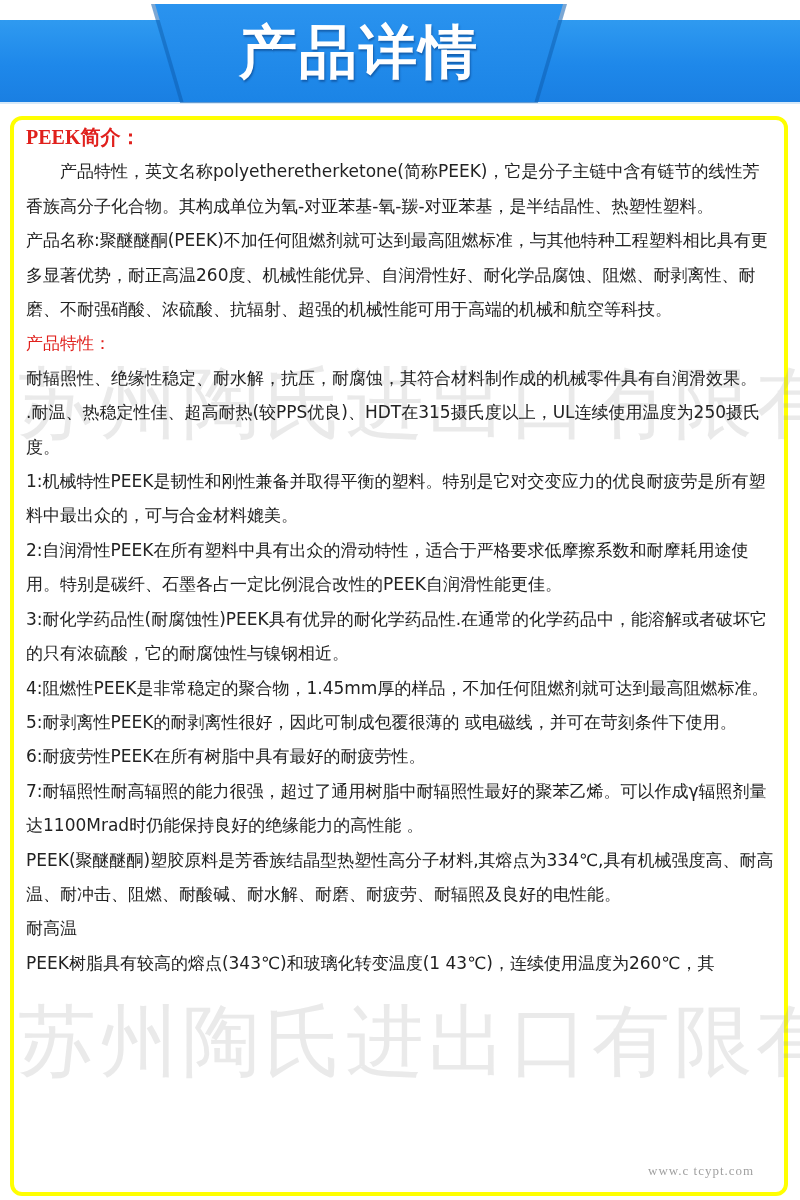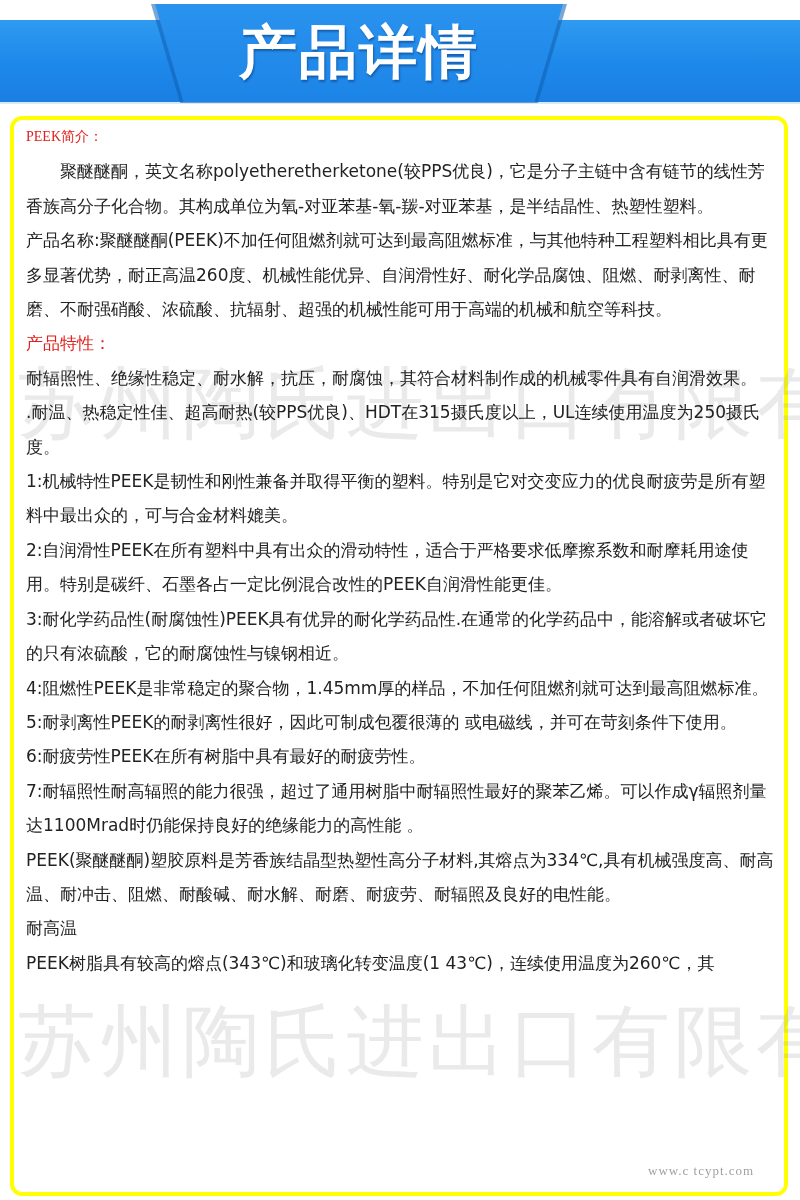--- a/index.html
+++ b/index.html
@@ -45,21 +45,21 @@
       letter-spacing: 4px; pointer-events: none; z-index: 1;
     }
     .wm1 { top: 352px; }
     .wm2 { top: 990px; }
     .content {
       position: absolute; left: 26px; top: 120px; width: 750px;
       font-size: 17px; line-height: 34.4px; color: #222222; z-index: 2;
     }
     .content p { margin: 0; }
     .heading-red { color: #e0201c; }
-    .heading-red.serif { font-family: "Liberation Serif", "DejaVu Serif", serif; font-size: 14px; }
+    .heading-red.serif { font-family: "Liberation Serif", "DejaVu Serif", serif; font-size: 20px; font-weight: bold; }
     .indent { text-indent: 2em; }
     .small-wm {
       position: absolute; left: 648px; top: 1163px; font-size: 13px;
       font-family: Liberation Serif, serif; color: rgba(120,120,120,.7); z-index: 3;
       letter-spacing: 1px;
     }
   </style>
 </head>
 <body>
 
@@ -70,21 +70,21 @@
   <div class="banner-title">产品详情</div>
 </div>
 
 <div class="frame"></div>
 
 <div class="watermark wm1">苏州陶氏进出口有限有公司</div>
 <div class="watermark wm2">苏州陶氏进出口有限有公司</div>
 
 <div class="content">
   <p class="heading-red serif">PEEK简介：</p>
-  <p class="indent">聚醚醚酮，英文名称polyetheretherketone(较PPS优良)，它是分子主链中含有链节的线性芳香族高分子化合物。其构成单位为氧-对亚苯基-氧-羰-对亚苯基，是半结晶性、热塑性塑料。</p>
+  <p class="indent">产品特性，英文名称polyetheretherketone(简称PEEK)，它是分子主链中含有链节的线性芳香族高分子化合物。其构成单位为氧-对亚苯基-氧-羰-对亚苯基，是半结晶性、热塑性塑料。</p>
   <p>产品名称:聚醚醚酮(PEEK)不加任何阻燃剂就可达到最高阻燃标准，与其他特种工程塑料相比具有更多显著优势，耐正高温260度、机械性能优异、自润滑性好、耐化学品腐蚀、阻燃、耐剥离性、耐磨、不耐强硝酸、浓硫酸、抗辐射、超强的机械性能可用于高端的机械和航空等科技。</p>
 
   <p class="heading-red">产品特性：</p>
   <p>耐辐照性、绝缘性稳定、耐水解，抗压，耐腐蚀，其符合材料制作成的机械零件具有自润滑效果。</p>
   <p>.耐温、热稳定性佳、超高耐热(较PPS优良)、HDT在315摄氏度以上，UL连续使用温度为250摄氏度。</p>
   <p>1:机械特性PEEK是韧性和刚性兼备并取得平衡的塑料。特别是它对交变应力的优良耐疲劳是所有塑料中最出众的，可与合金材料媲美。</p>
   <p>2:自润滑性PEEK在所有塑料中具有出众的滑动特性，适合于严格要求低摩擦系数和耐摩耗用途使用。特别是碳纤、石墨各占一定比例混合改性的PEEK自润滑性能更佳。</p>
   <p>3:耐化学药品性(耐腐蚀性)PEEK具有优异的耐化学药品性.在通常的化学药品中，能溶解或者破坏它的只有浓硫酸，它的耐腐蚀性与镍钢相近。</p>
   <p>4:阻燃性PEEK是非常稳定的聚合物，1.45mm厚的样品，不加任何阻燃剂就可达到最高阻燃标准。</p>
   <p>5:耐剥离性PEEK的耐剥离性很好，因此可制成包覆很薄的 或电磁线，并可在苛刻条件下使用。</p>

